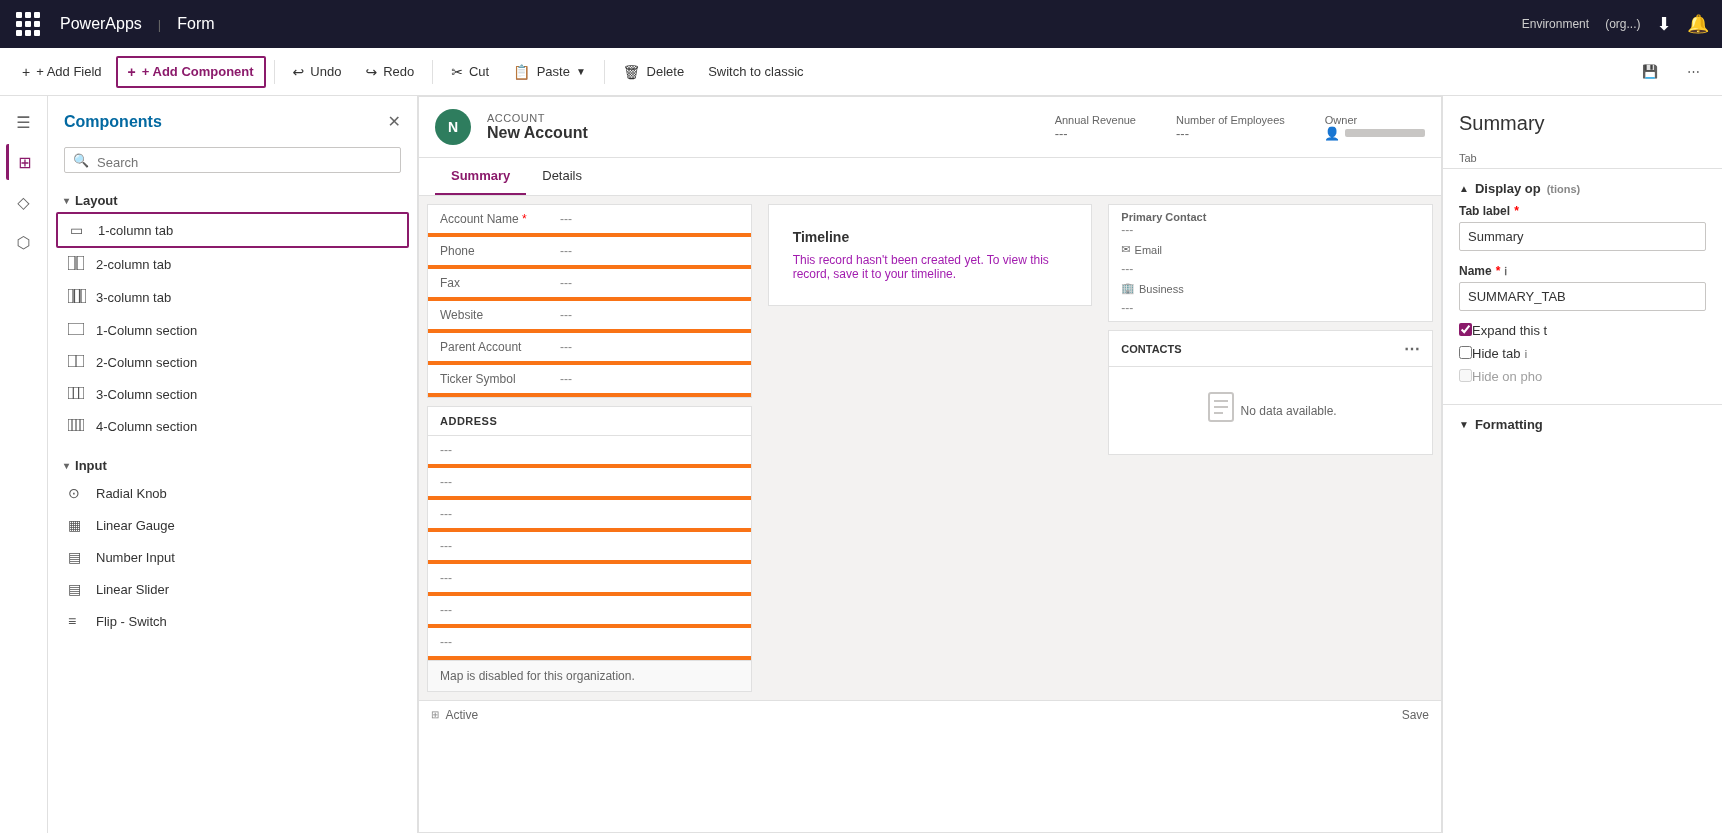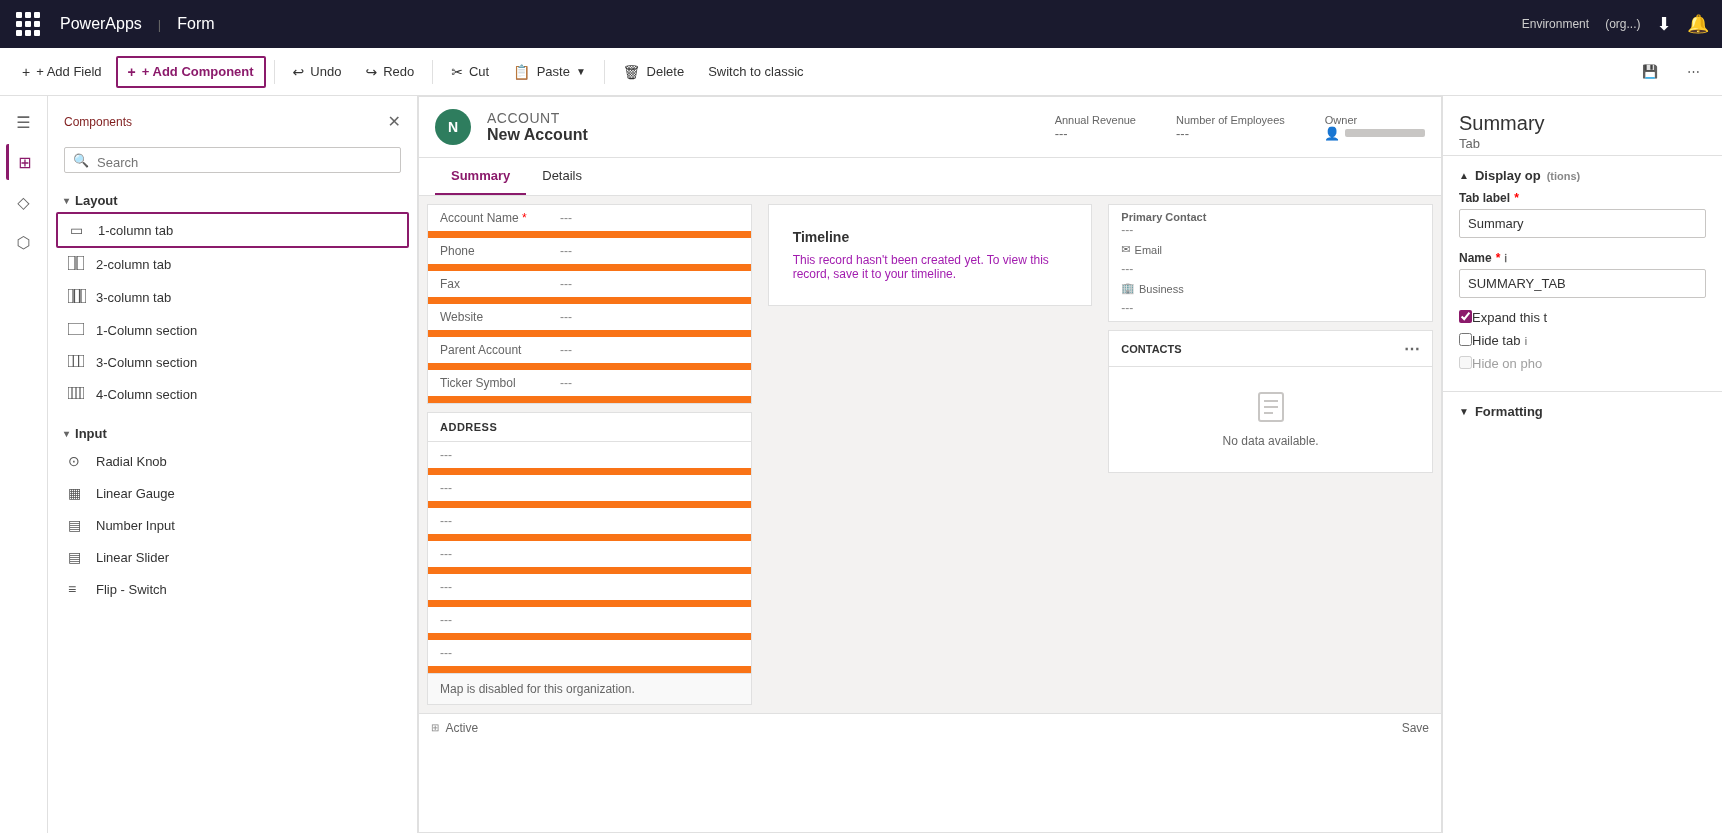--- a/index.html
+++ b/index.html
@@ -43,21 +43,21 @@
     
     .sidebar {
       width: 370px; min-width: 370px; background: white;
       border-right: 1px solid #e0e0e0; display: flex; flex-direction: column;
       overflow: hidden;
     }
     .sidebar-header {
       display: flex; align-items: center; justify-content: space-between;
       padding: 16px 16px 8px 16px;
     }
-    .sidebar-title { font-size: 12px; font-weight: 400; color: #7f1d1d; }
+    .sidebar-title { font-size: 16px; font-weight: 700; color: #0369a1; }
     .sidebar-close { cursor: pointer; font-size: 16px; color: #666; background: none; border: none; }
     .sidebar-search {
       margin: 8px 16px 12px 16px; position: relative;
     }
     .sidebar-search input {
       width: 100%; padding: 7px 10px 2px 32px;
       border: 1px solid #c8c6c4; border-radius: 2px; font-size: 13px;
     }
     .sidebar-search .search-icon {
       position: absolute; left: 9px; top: 50%; transform: translateY(-50%);
@@ -107,21 +107,21 @@
     
     .form-header {
       background: white; padding: 12px 16px; border-bottom: 1px solid #e0e0e0;
       display: flex; align-items: center; gap: 16px;
     }
     .account-avatar {
       width: 36px; height: 36px; background: #2e7d5e; border-radius: 50%;
       display: flex; align-items: center; justify-content: center; color: white; font-size: 14px; font-weight: 600;
     }
     .account-info { flex: 1; }
-    .account-type { font-size: 14px; color: #666; text-transform: uppercase; letter-spacing: 0.5px; }
+    .account-type { font-size: 11px; color: #666; text-transform: uppercase; letter-spacing: 0.5px; }
     .account-name { font-size: 16px; font-weight: 600; color: #333; }
     .form-header-fields { display: flex; gap: 40px; margin-left: auto; }
     .header-field label { font-size: 11px; color: #666; display: block; }
     .header-field .value { font-size: 13px; color: #666; }
 
     
     .form-tabs {
       display: flex; gap: 0; padding: 0 16px;
       border-bottom: 1px solid #e0e0e0; background: white;
     }
@@ -134,21 +134,21 @@
       background: white; margin: 8px; padding: 0;
       border: 1px solid #e0e0e0;
     }
     .section-title-bar {
       padding: 8px 12px; font-size: 11px; font-weight: 600;
       text-transform: uppercase; color: #333; letter-spacing: 0.5px;
       border-bottom: 1px solid #e0e0e0;
     }
     .field-row {
       display: flex; align-items: center; padding: 6px 12px;
-      border-bottom: 7px solid #f97316; min-height: 32px; justify-content: space-between;
+      border-bottom: 4px solid #f97316; min-height: 32px; justify-content: space-between;
     }
     .field-label { width: 120px; font-size: 12px; color: #666; flex-shrink: 0; }
     .field-label .required { color: red; }
     .field-value { font-size: 12px; color: #888; flex: 1; }
 
     
     .timeline-section {
       background: white; margin: 8px; padding: 24px;
       border: 1px solid #e0e0e0;
     }
@@ -158,21 +158,21 @@
     
     .right-panel {
       background: white; border-left: 1px solid #e0e0e0;
       display: flex; flex-direction: column; overflow-y: auto; padding: 0;
       min-width: 280px; max-width: 280px;
     }
     .right-panel-header {
       padding: 16px 16px 4px 16px;
     }
     .right-panel-title { font-size: 20px; font-weight: 300; color: #333; }
-    .right-panel-subtitle { font-size: 13px; color: #666; margin-top: 1px; }
+    .right-panel-subtitle { font-size: 11px; color: #666; margin-top: 17px; }
 
     .right-panel-section {
       border-top: 1px solid #e0e0e0; padding: 12px 16px;
     }
     .right-panel-section-header {
       display: flex; align-items: center; gap: 6px;
       font-size: 13px; font-weight: 600; color: #333; cursor: pointer; margin-bottom: 8px;
     }
     .right-panel-section-header .chevron { font-size: 10px; }
 
@@ -206,21 +206,21 @@
     .contacts-section {
       background: white; margin: 8px; border: 1px solid #e0e0e0; padding: 0;
     }
     .contacts-header {
       display: flex; align-items: center; justify-content: space-between;
       padding: 8px 12px; font-size: 11px; font-weight: 600; text-transform: uppercase;
       color: #333; border-bottom: 1px solid #e0e0e0;
     }
     .contacts-more { color: #666; font-size: 16px; cursor: pointer; }
     .contacts-body {
-      display: flex; flex-direction: column; align-items: center; justify-content: center;
+      display: flex; flex-direction: row; align-items: center; justify-content: center;
       padding: 24px; gap: 4px;
     }
     .no-data-icon { font-size: 28px; color: #c8c6c4; }
     .no-data-text { font-size: 12px; color: #666; }
 
     
     .contact-field { margin: 6px 12px; }
     .contact-field-label { font-size: 11px; color: #666; font-weight: 600; }
     .contact-field-value { font-size: 12px; color: #888; }
     .contact-sub-label {
@@ -370,20 +370,29 @@
           <svg width="16" height="12" viewBox="0 0 16 12">
               <rect x="0" y="0" width="16" height="12" fill="none" stroke="#555" stroke-width="1.2"></rect>
             </svg>
         </span>
         <span>1-Column section</span>
       </div>
       <div class="component-item">
         <span class="comp-icon">
           <svg width="16" height="12" viewBox="0 0 16 12">
               <rect x="0" y="0" width="16" height="12" fill="none" stroke="#555" stroke-width="1.2"></rect>
+              <line x1="8" y1="0" x2="8" y2="12" stroke="#555" stroke-width="1.2"></line>
+            </svg>
+        </span>
+        <span>2-Column section</span>
+      </div>
+      <div class="component-item">
+        <span class="comp-icon">
+          <svg width="16" height="12" viewBox="0 0 16 12">
+              <rect x="0" y="0" width="16" height="12" fill="none" stroke="#555" stroke-width="1.2"></rect>
               <line x1="5.3" y1="0" x2="5.3" y2="12" stroke="#555" stroke-width="1.2"></line>
               <line x1="10.6" y1="0" x2="10.6" y2="12" stroke="#555" stroke-width="1.2"></line>
             </svg>
         </span>
         <span>3-Column section</span>
       </div>
       <div class="component-item">
         <span class="comp-icon">
           <svg width="16" height="12" viewBox="0 0 16 12">
               <rect x="0" y="0" width="16" height="12" fill="none" stroke="#555" stroke-width="1.2"></rect>

